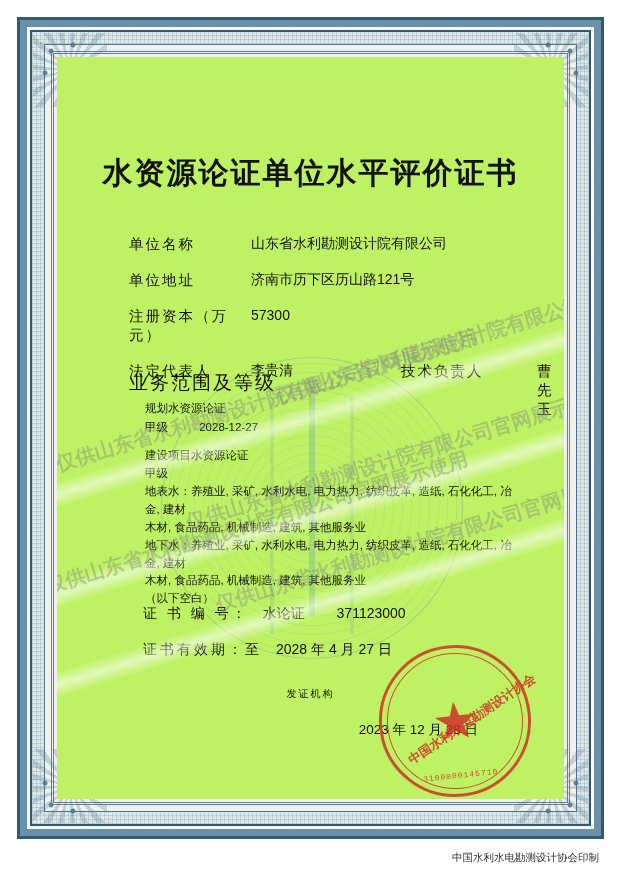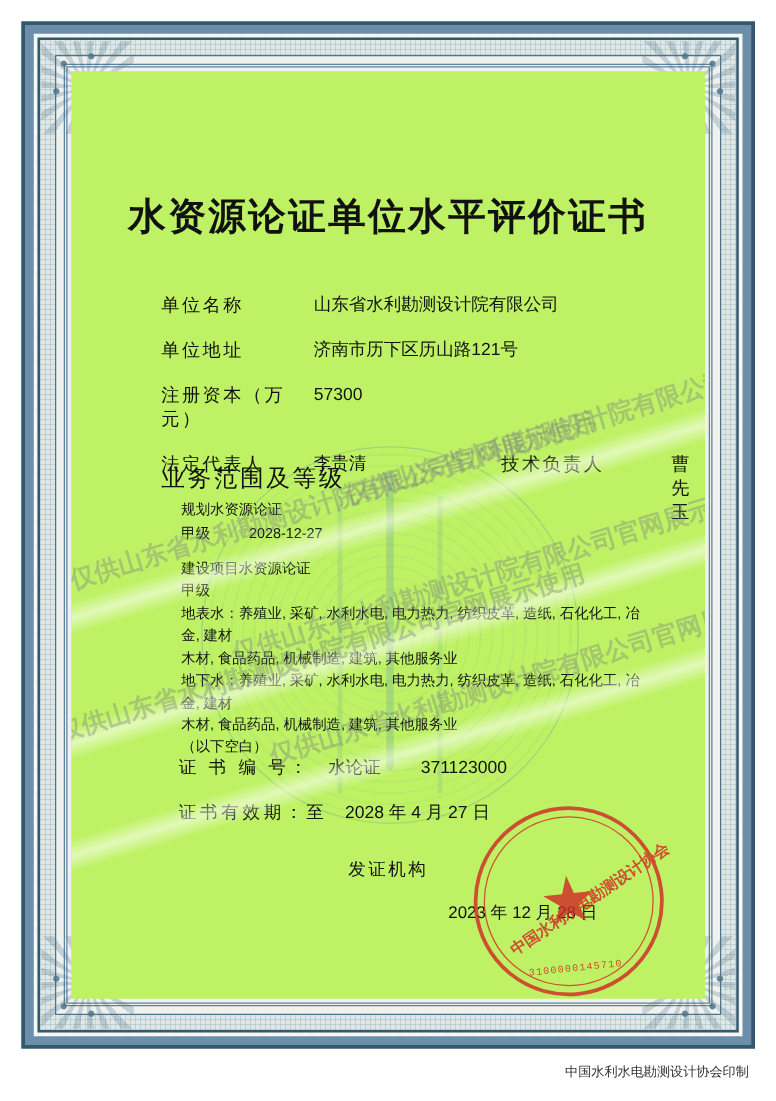--- a/index.html
+++ b/index.html
@@ -212,21 +212,21 @@
   .bf-value {
     padding-left: 14px;
   }
   .bf-value .num { margin-left: 28px; }
 
   .issuer {
     position: absolute;
     left: 0; right: 0;
     top: 630px;
     text-align: center;
-    font-size: 14px;
+    font-size: 10px;
     letter-spacing: 2px;
     color: #111;
   }
   .issue-date {
     position: absolute;
     right: 86px;
     top: 664px;
     font-size: 13.5px;
     color: #111;
   }

